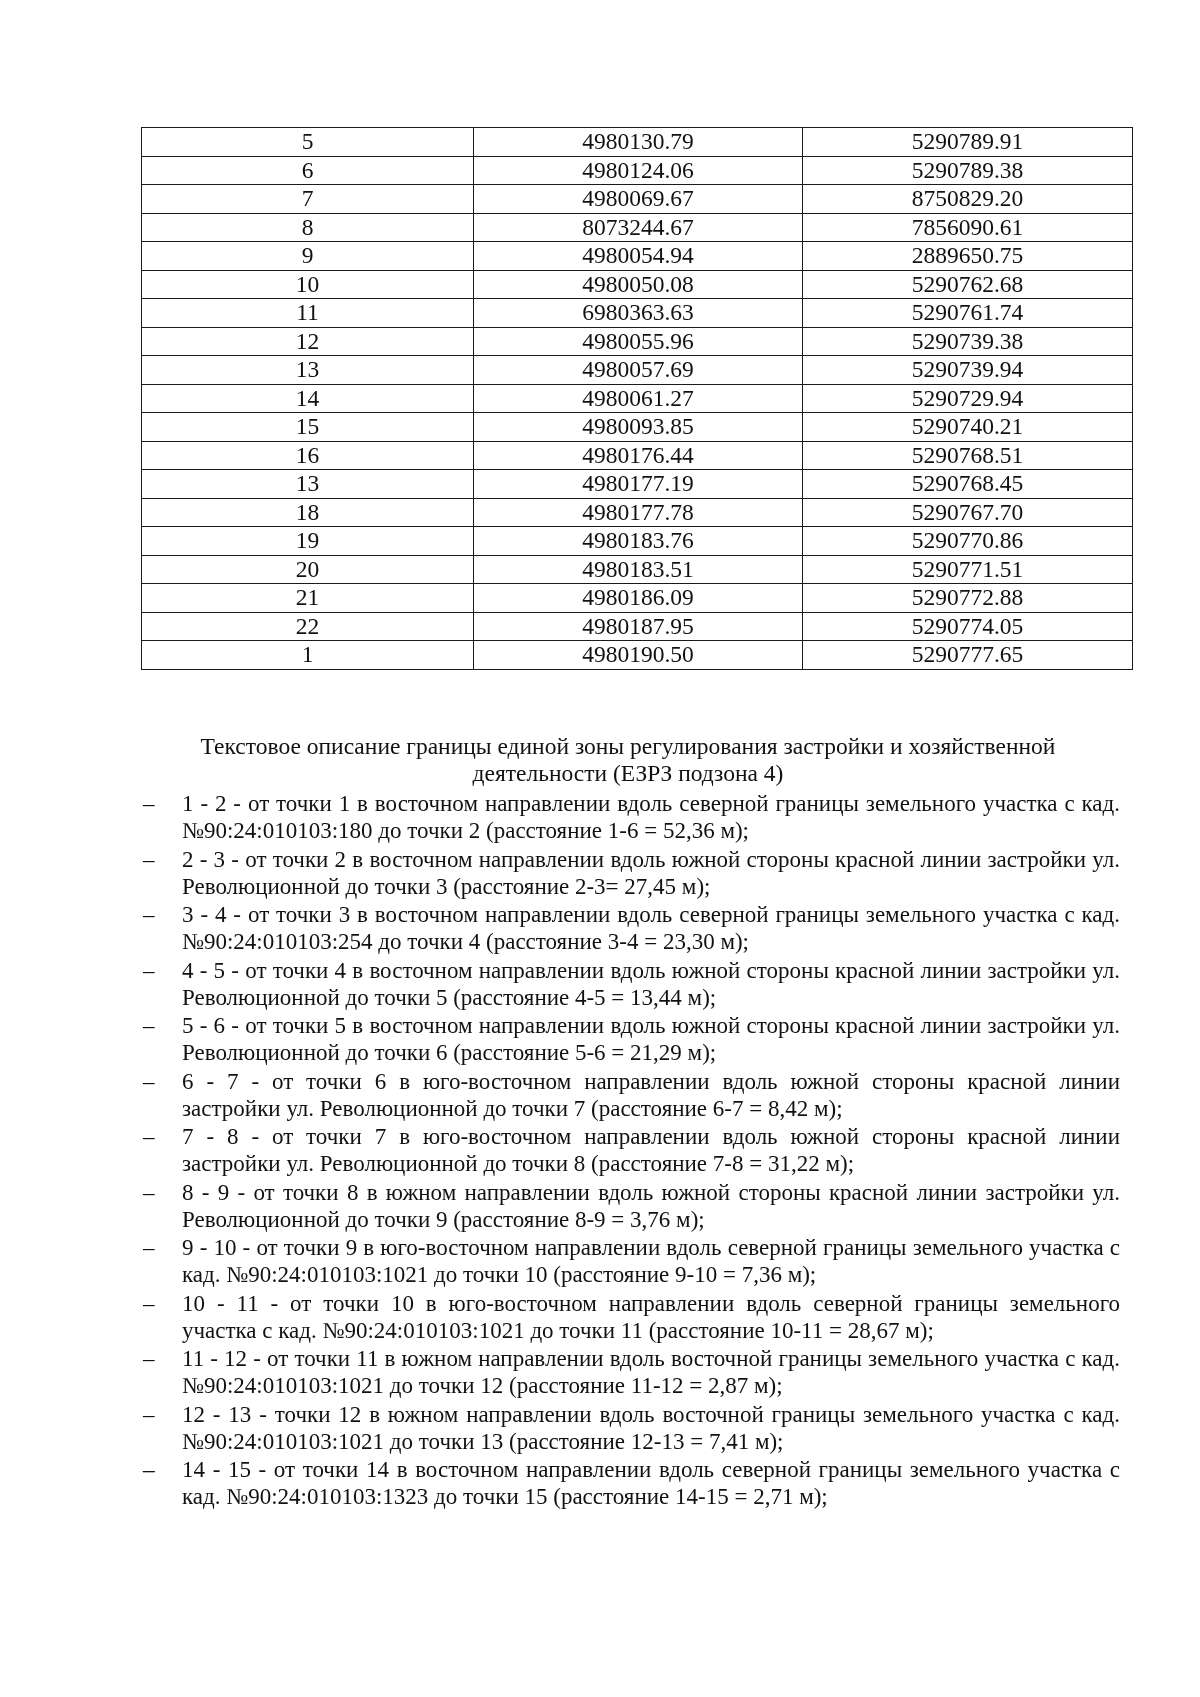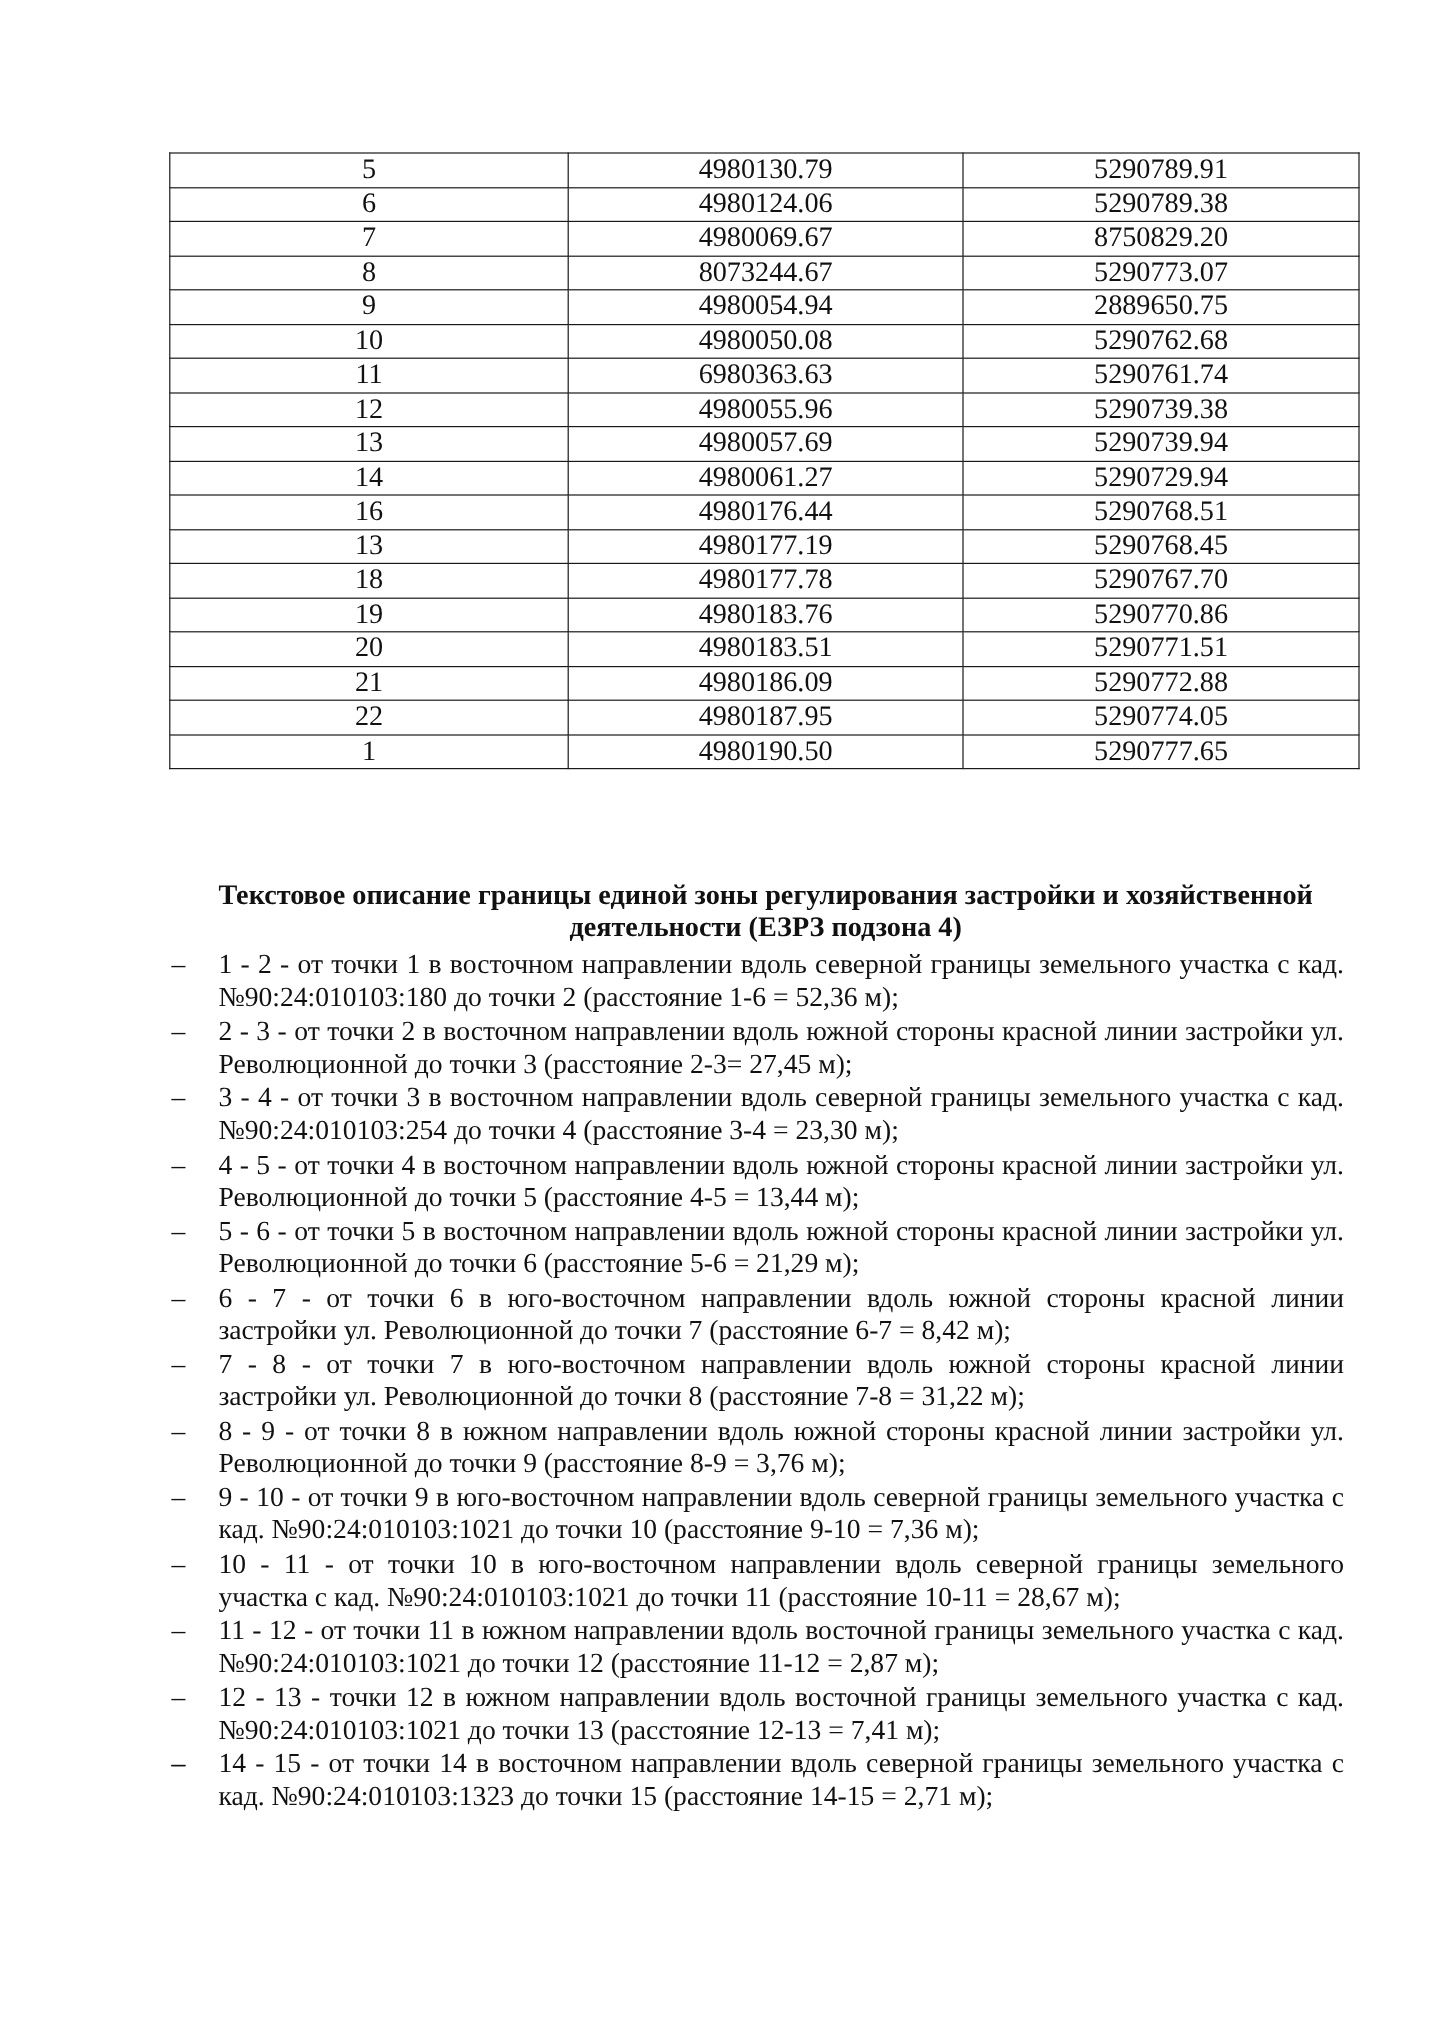--- a/index.html
+++ b/index.html
@@ -31,25 +31,25 @@
       line-height: 27px;
       text-align: center;
       vertical-align: middle;
     }
     .coord-table col.c1 { width: 332px; }
     .coord-table col.c2 { width: 329px; }
     .coord-table col.c3 { width: 330px; }
 
     .heading {
       position: absolute;
-      left: 148px;
+      left: 138px;
       top: 733px;
       width: 980px;
       text-align: center;
-      font-weight: bold;
+      font-weight: normal;
       font-size: 23.5px;
       line-height: 27px;
     }
     .desc-list {
       position: absolute;
       left: 140px;
       top: 790px;
       width: 980px;
       margin: 0;
       padding: 0;
@@ -90,21 +90,21 @@
         <td>5290789.38</td>
       </tr>
       <tr>
         <td>7</td>
         <td>4980069.67</td>
         <td>8750829.20</td>
       </tr>
       <tr>
         <td>8</td>
         <td>8073244.67</td>
-        <td>5290773.07</td>
+        <td>7856090.61</td>
       </tr>
       <tr>
         <td>9</td>
         <td>4980054.94</td>
         <td>2889650.75</td>
       </tr>
       <tr>
         <td>10</td>
         <td>4980050.08</td>
         <td>5290762.68</td>
@@ -121,20 +121,25 @@
       </tr>
       <tr>
         <td>13</td>
         <td>4980057.69</td>
         <td>5290739.94</td>
       </tr>
       <tr>
         <td>14</td>
         <td>4980061.27</td>
         <td>5290729.94</td>
+      </tr>
+      <tr>
+        <td>15</td>
+        <td>4980093.85</td>
+        <td>5290740.21</td>
       </tr>
       <tr>
         <td>16</td>
         <td>4980176.44</td>
         <td>5290768.51</td>
       </tr>
       <tr>
         <td>13</td>
         <td>4980177.19</td>
         <td>5290768.45</td>

